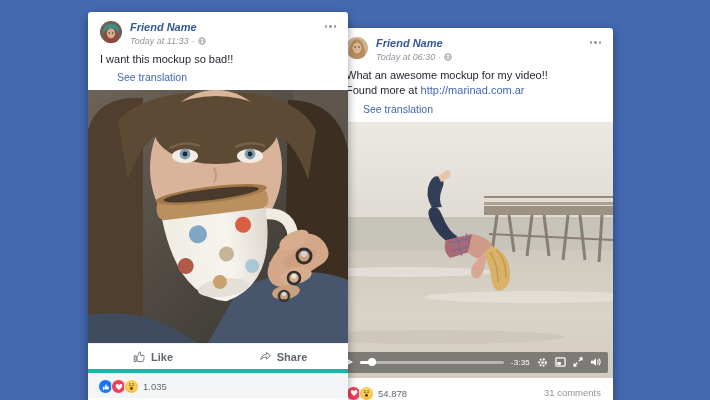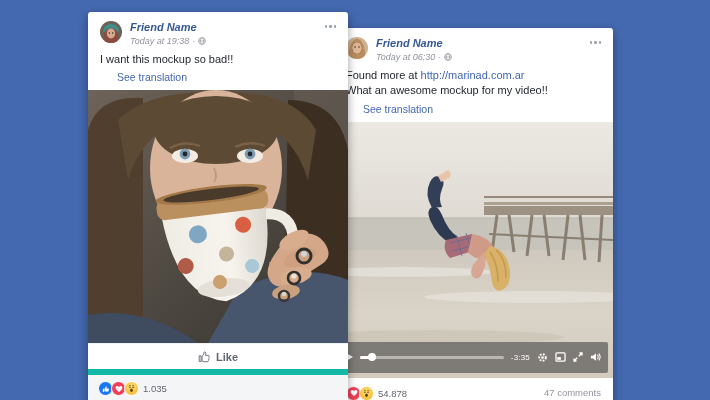--- a/index.html
+++ b/index.html
@@ -14,30 +14,30 @@
   .hdr-txt{flex:1;min-width:0;font-style:italic;}
   .author{font-size:11px;font-weight:bold;color:#365899;line-height:1.25;}
   .meta{font-size:9px;color:#90949c;display:flex;align-items:center;gap:3px;margin-top:1px;}
   .dots-menu{display:flex;gap:2px;padding:4px 0;cursor:pointer;}
   .dots-menu i{width:2.5px;height:2.5px;border-radius:50%;background:#99a0a8;display:block;}
   .post-text{padding:3px 12px 0;font-size:11px;color:#1d2129;line-height:1.4;}
   .post-text a{color:#4267b2;text-decoration:none;}
   .see-trans{padding:4px 29px 7px;font-size:10.5px;color:#4267b2;cursor:pointer;}
   .media{display:block;width:100%;}
   .video-wrap{position:relative;}
-  .vctrl{position:absolute;left:5px;right:5px;bottom:5px;height:31px;background:rgba(72,72,72,.62);
+  .vctrl{position:absolute;left:5px;right:5px;bottom:5px;height:21px;background:rgba(72,72,72,.62);
          border-radius:2px;display:flex;align-items:center;padding:0 7px;gap:7px;margin-top:9px;}
   .play-tri{width:0;height:0;border-top:4.5px solid transparent;border-bottom:4.5px solid transparent;
             border-left:7px solid #fff;cursor:pointer;}
   .track{flex:1;position:relative;height:3px;background:rgba(255,255,255,.45);border-radius:2px;cursor:pointer;}
   .played{height:100%;background:#fff;border-radius:2px;}
   .knob{position:absolute;top:50%;transform:translate(-50%,-50%);width:8px;height:8px;border-radius:50%;background:#fff;}
   .vtime{font-size:8px;color:#fff;letter-spacing:.2px;}
   .vicon{display:flex;align-items:center;cursor:pointer;}
-  .actions{display:flex;height:25px;border-top:1px solid #f0f1f3;border-bottom:6px solid #14b8a6;}
+  .actions{display:flex;height:25px;border-top:1px solid #f0f1f3;border-bottom:4px solid #14b8a6;}
   .act-btn{flex:1;display:flex;align-items:center;justify-content:center;gap:5px;font-size:11px;
            color:#616770;font-weight:600;cursor:pointer;}
   .footer{background:#f4f5f7;border-radius:0 0 3px 3px;}
   .react-row{display:flex;align-items:center;padding:6px 10px 4px;}
   .rstack{display:flex;}
   .rc{width:13px;height:13px;border-radius:50%;border:1px solid #fff;display:flex;align-items:center;
       justify-content:center;margin-right:-2px;}
   .rc svg{display:block;}
   .rc-like{background:#1878f3;}
   .rc-love{background:#f33e58;}
@@ -79,22 +79,22 @@
         </div>
       </div>
       <div class="dots-menu">
           <i></i>
           <i></i>
           <i></i>
         </div>
     </div>
 
     <div class="post-text">
+      <div>What an awesome mockup for my video!!</div>
       <div><span>Found more at </span><a href="#">http://marinad.com.ar</a></div>
-      <div>What an awesome mockup for my video!!</div>
     </div>
     <div class="see-trans">See translation</div>
 
     <div class="video-wrap">
       <svg class="media" width="279" height="256" viewBox="0 0 279 256">
         <defs>
           <linearGradient id="sky" x1="0" y1="0" x2="0" y2="1">
             <stop offset="0" stop-color="#ece9e3"></stop>
               <stop offset="1" stop-color="#ddd9d1"></stop>
           </linearGradient>
@@ -191,42 +191,42 @@
                 <circle class="wow-eye" cx="3.3" cy="3.6" r=".9"></circle>
                 <circle class="wow-eye" cx="6.7" cy="3.6" r=".9"></circle>
                 <ellipse cx="5" cy="7" rx="1.5" ry="2" fill="#5a3e1b"></ellipse>
                 <path d="M2.2 2 q1 -.9 2 -.3 M5.8 1.7 q1 -.6 2 .3" stroke="#5a3e1b" stroke-width=".7" fill="none"></path>
               </svg>
           </span>
         </div>
         <span class="rcount">54.878</span>
       </div>
       <div class="stats">
-        <div>47 comments</div>
+        <div>31 comments</div>
 
       </div>
     </div>
   </div>
 
   <div class="card card-left">
     <div class="hdr">
       <div class="avatar">
         <svg width="22" height="22" viewBox="0 0 22 22">
           <rect width="22" height="22" fill="#6d6054"></rect>
           <path d="M3 10 q1 -7 8 -7 q7 0 8 7 l-1 3 q-1 -6 -7 -6 q-6 0 -7 6 z" fill="#3f8e8a"></path>
           <path d="M4 13 q0 9 3 9 h8 q3 0 3 -9 q0 -4 -7 -4 q-7 0 -7 4 z" fill="#8c4a3e"></path>
           <ellipse cx="11" cy="12.5" rx="4.2" ry="5" fill="#d7a98c"></ellipse>
           <circle cx="9.3" cy="12" r=".8" fill="#333"></circle>
             <circle cx="12.7" cy="12" r=".8" fill="#333"></circle>
         </svg>
       </div>
       <div class="hdr-txt">
         <div class="author">Friend Name</div>
         <div class="meta">
-          <span>Today at 19:38</span>
+          <span>Today at 11:33</span>
           <span>·</span>
           <span class="vicon">
             <svg width="8" height="8" viewBox="0 0 10 10">
                 <circle cx="5" cy="5" r="4.2" fill="none" stroke="#90949c" stroke-width="1"></circle>
                 <ellipse cx="5" cy="5" rx="2" ry="4.2" fill="none" stroke="#90949c" stroke-width=".8"></ellipse>
                 <line x1=".8" y1="5" x2="9.2" y2="5" stroke="#90949c" stroke-width=".8"></line>
               </svg>
           </span>
         </div>
       </div>
@@ -311,20 +311,26 @@
       </g>
     </svg>
 
     <div class="actions">
       <div class="act-btn">
         <svg width="13" height="13" viewBox="0 0 16 16">
             <path d="M1.5 7.2 h2.3 v7 H1.5 Z M5 13.6 V7.4 C6.1 7 7 5.7 7.2 3.8 c.1-1 .5-1.5 1.1-1.5 .7 0 1.2.7 1.2 1.8 0 .8-.2 1.8-.5 2.5 h3.6 c.7 0 1.2.5 1.2 1.1 0 .5-.2.9-.6 1.1 .4.2.6.6.6 1 0 .5-.3.9-.7 1.1 .2.2.3.5.3.8 0 .5-.3.9-.8 1.1 .1.2.2.4.2.6 0 .6-.5 1-1.2 1 H7.3 c-.9 0-1.8-.3-2.3-.8 Z" fill="none" stroke="#616770" stroke-width="1.1"></path>
           </svg>
         <span>Like</span>
       </div>
+      <div class="act-btn">
+        <svg width="13" height="13" viewBox="0 0 16 16">
+            <path d="M9.2 3 v2.3 C5.4 5.8 2.8 8.2 2 11.8 c1.7-2.1 4-3.1 7.2-3.1 v2.4 l5-4.1 Z" fill="none" stroke="#616770" stroke-width="1.1" stroke-linejoin="round"></path>
+          </svg>
+        <span>Share</span>
+      </div>
     </div>
 
     <div class="footer">
       <div class="react-row">
         <div class="rstack">
           <span class="rc rc-like">
             <svg width="8" height="8" viewBox="0 0 10 10">
                 <path d="M1 4.6 h1.5 v4 H1 Z M3 8.2 V4.8 C3.7 4.5 4.3 3.7 4.4 2.5 c.1-.7.3-1 .7-1 .5 0 .8.5.8 1.2 0 .5-.1 1.1-.3 1.6 h2.2 c.5 0 .8.3.8.7 0 .3-.1.5-.3.7 .2.1.3.4.3.6 0 .3-.2.6-.4.7 .1.1.2.3.2.5 0 .4-.3.6-.7.6 H4.5 c-.6 0-1.1-.2-1.5-.4 Z" fill="#fff"></path>
               </svg>
           </span>

